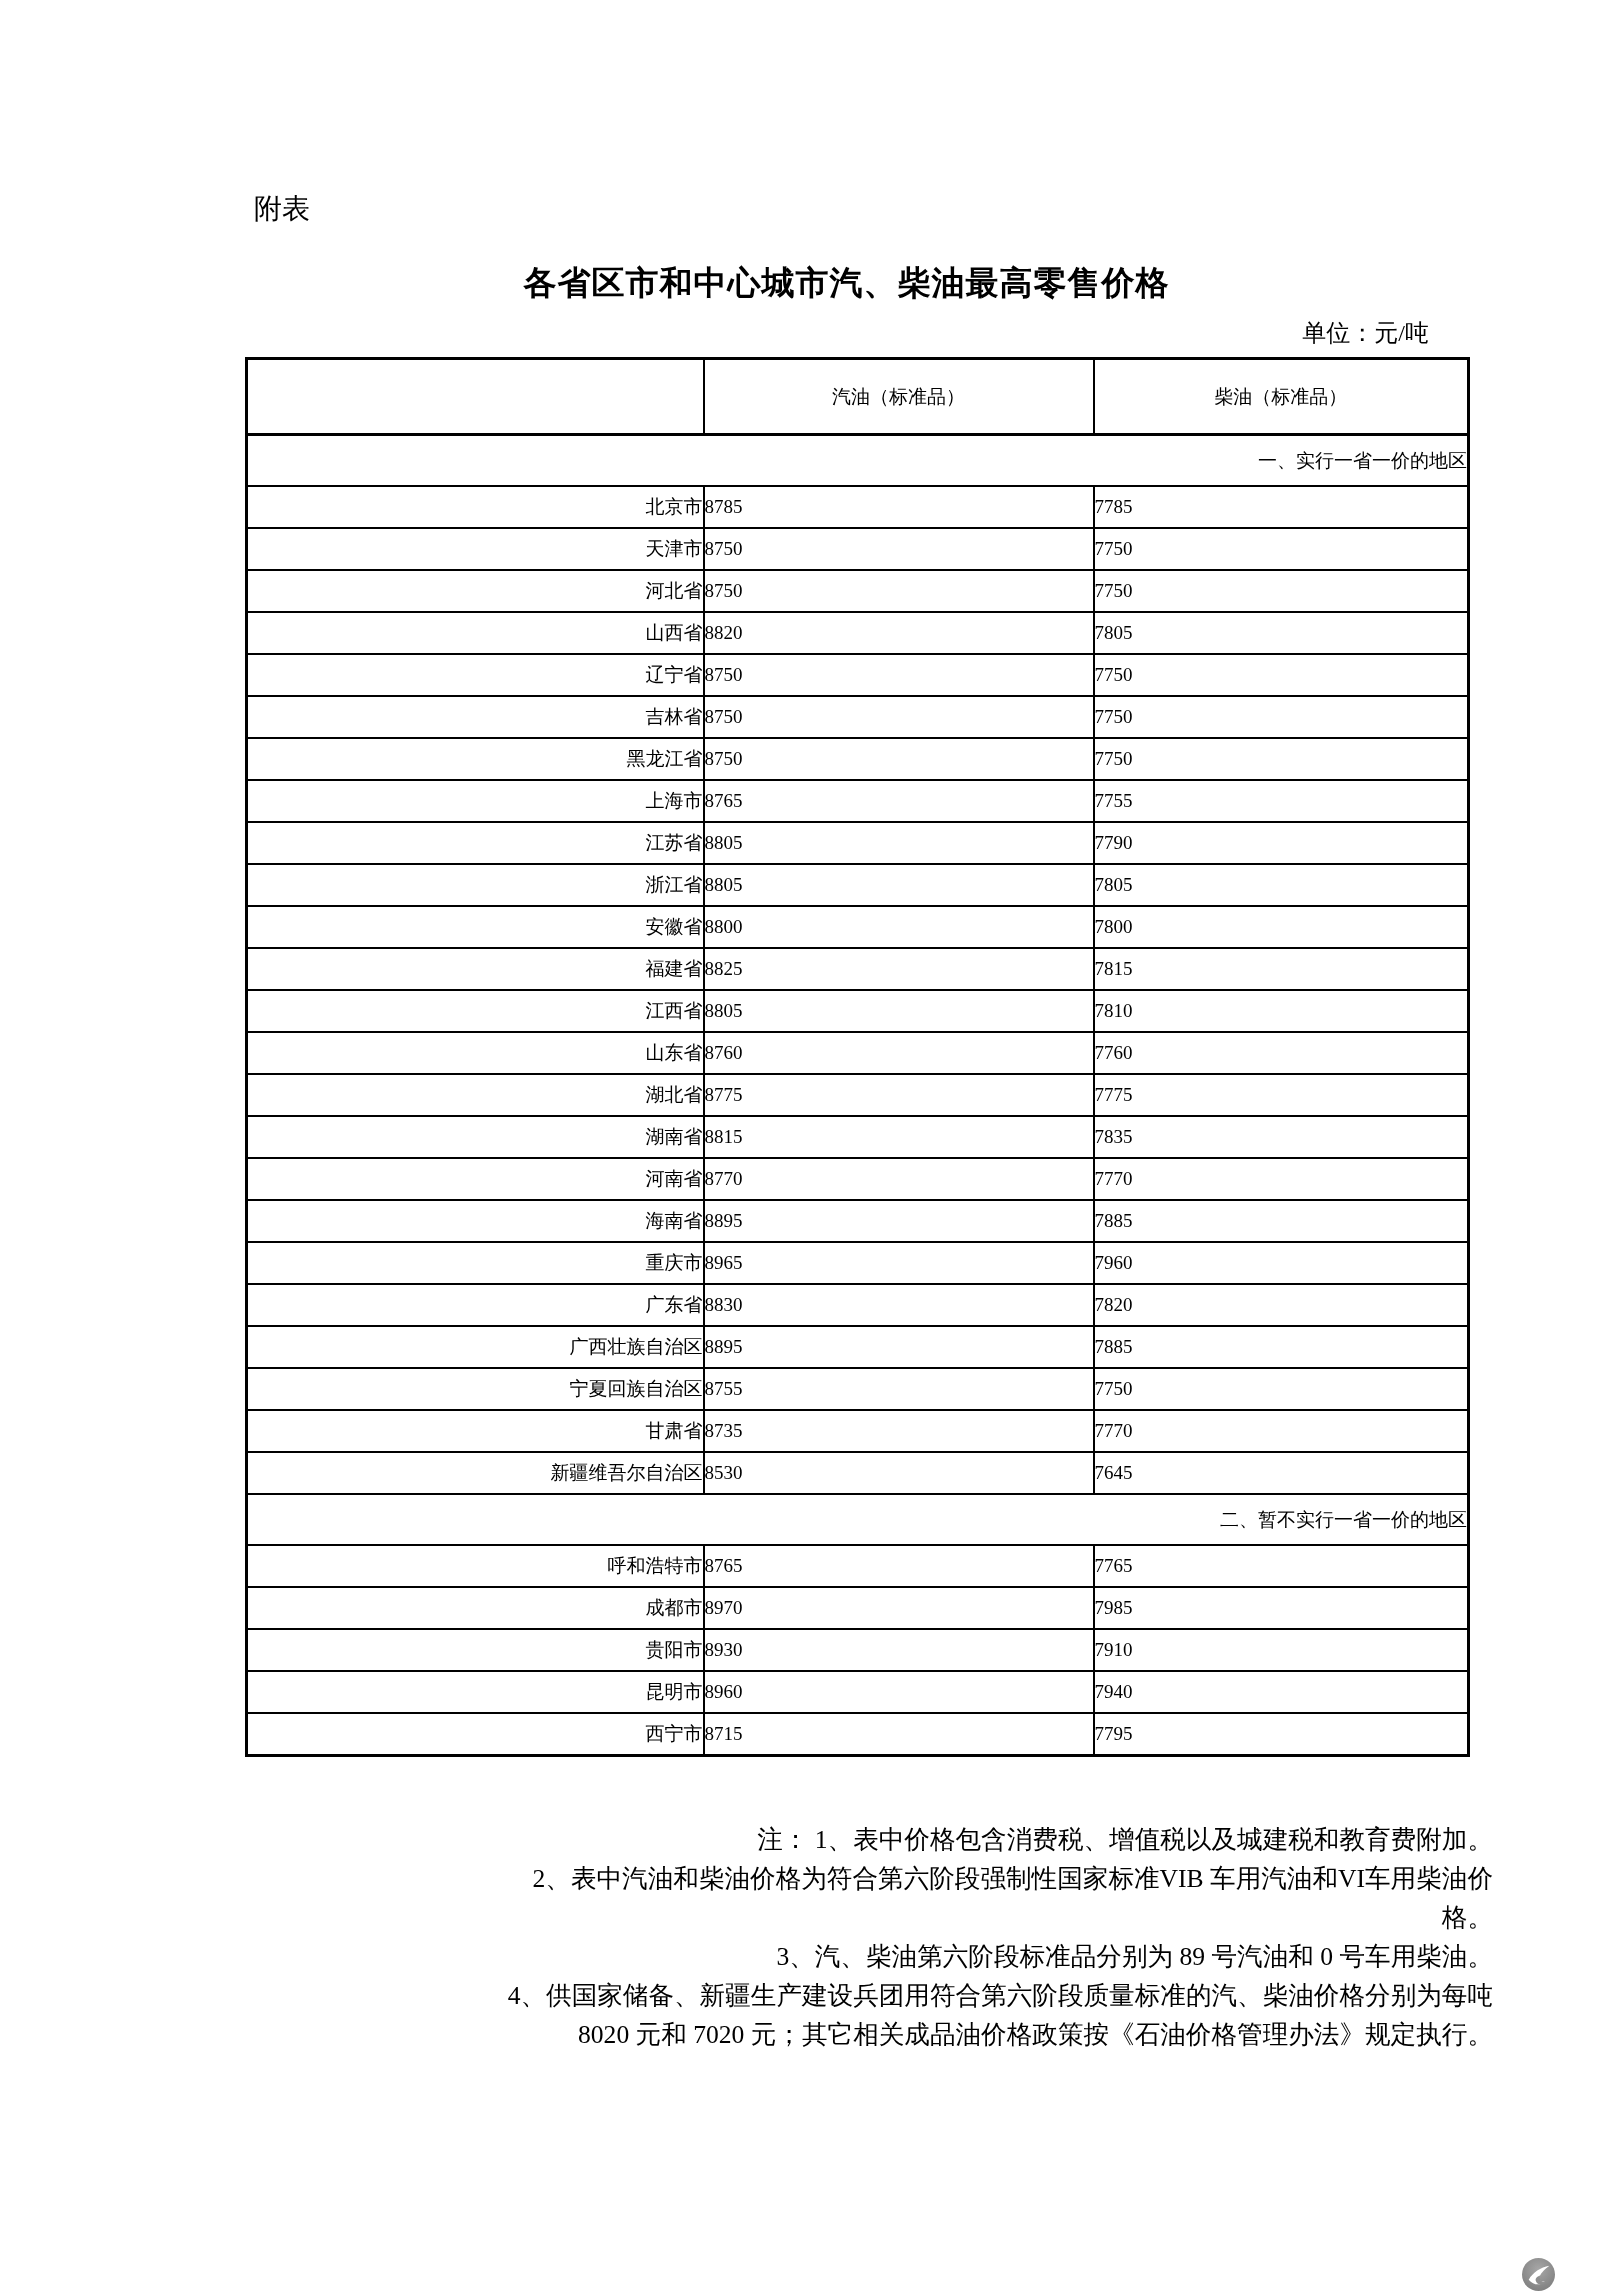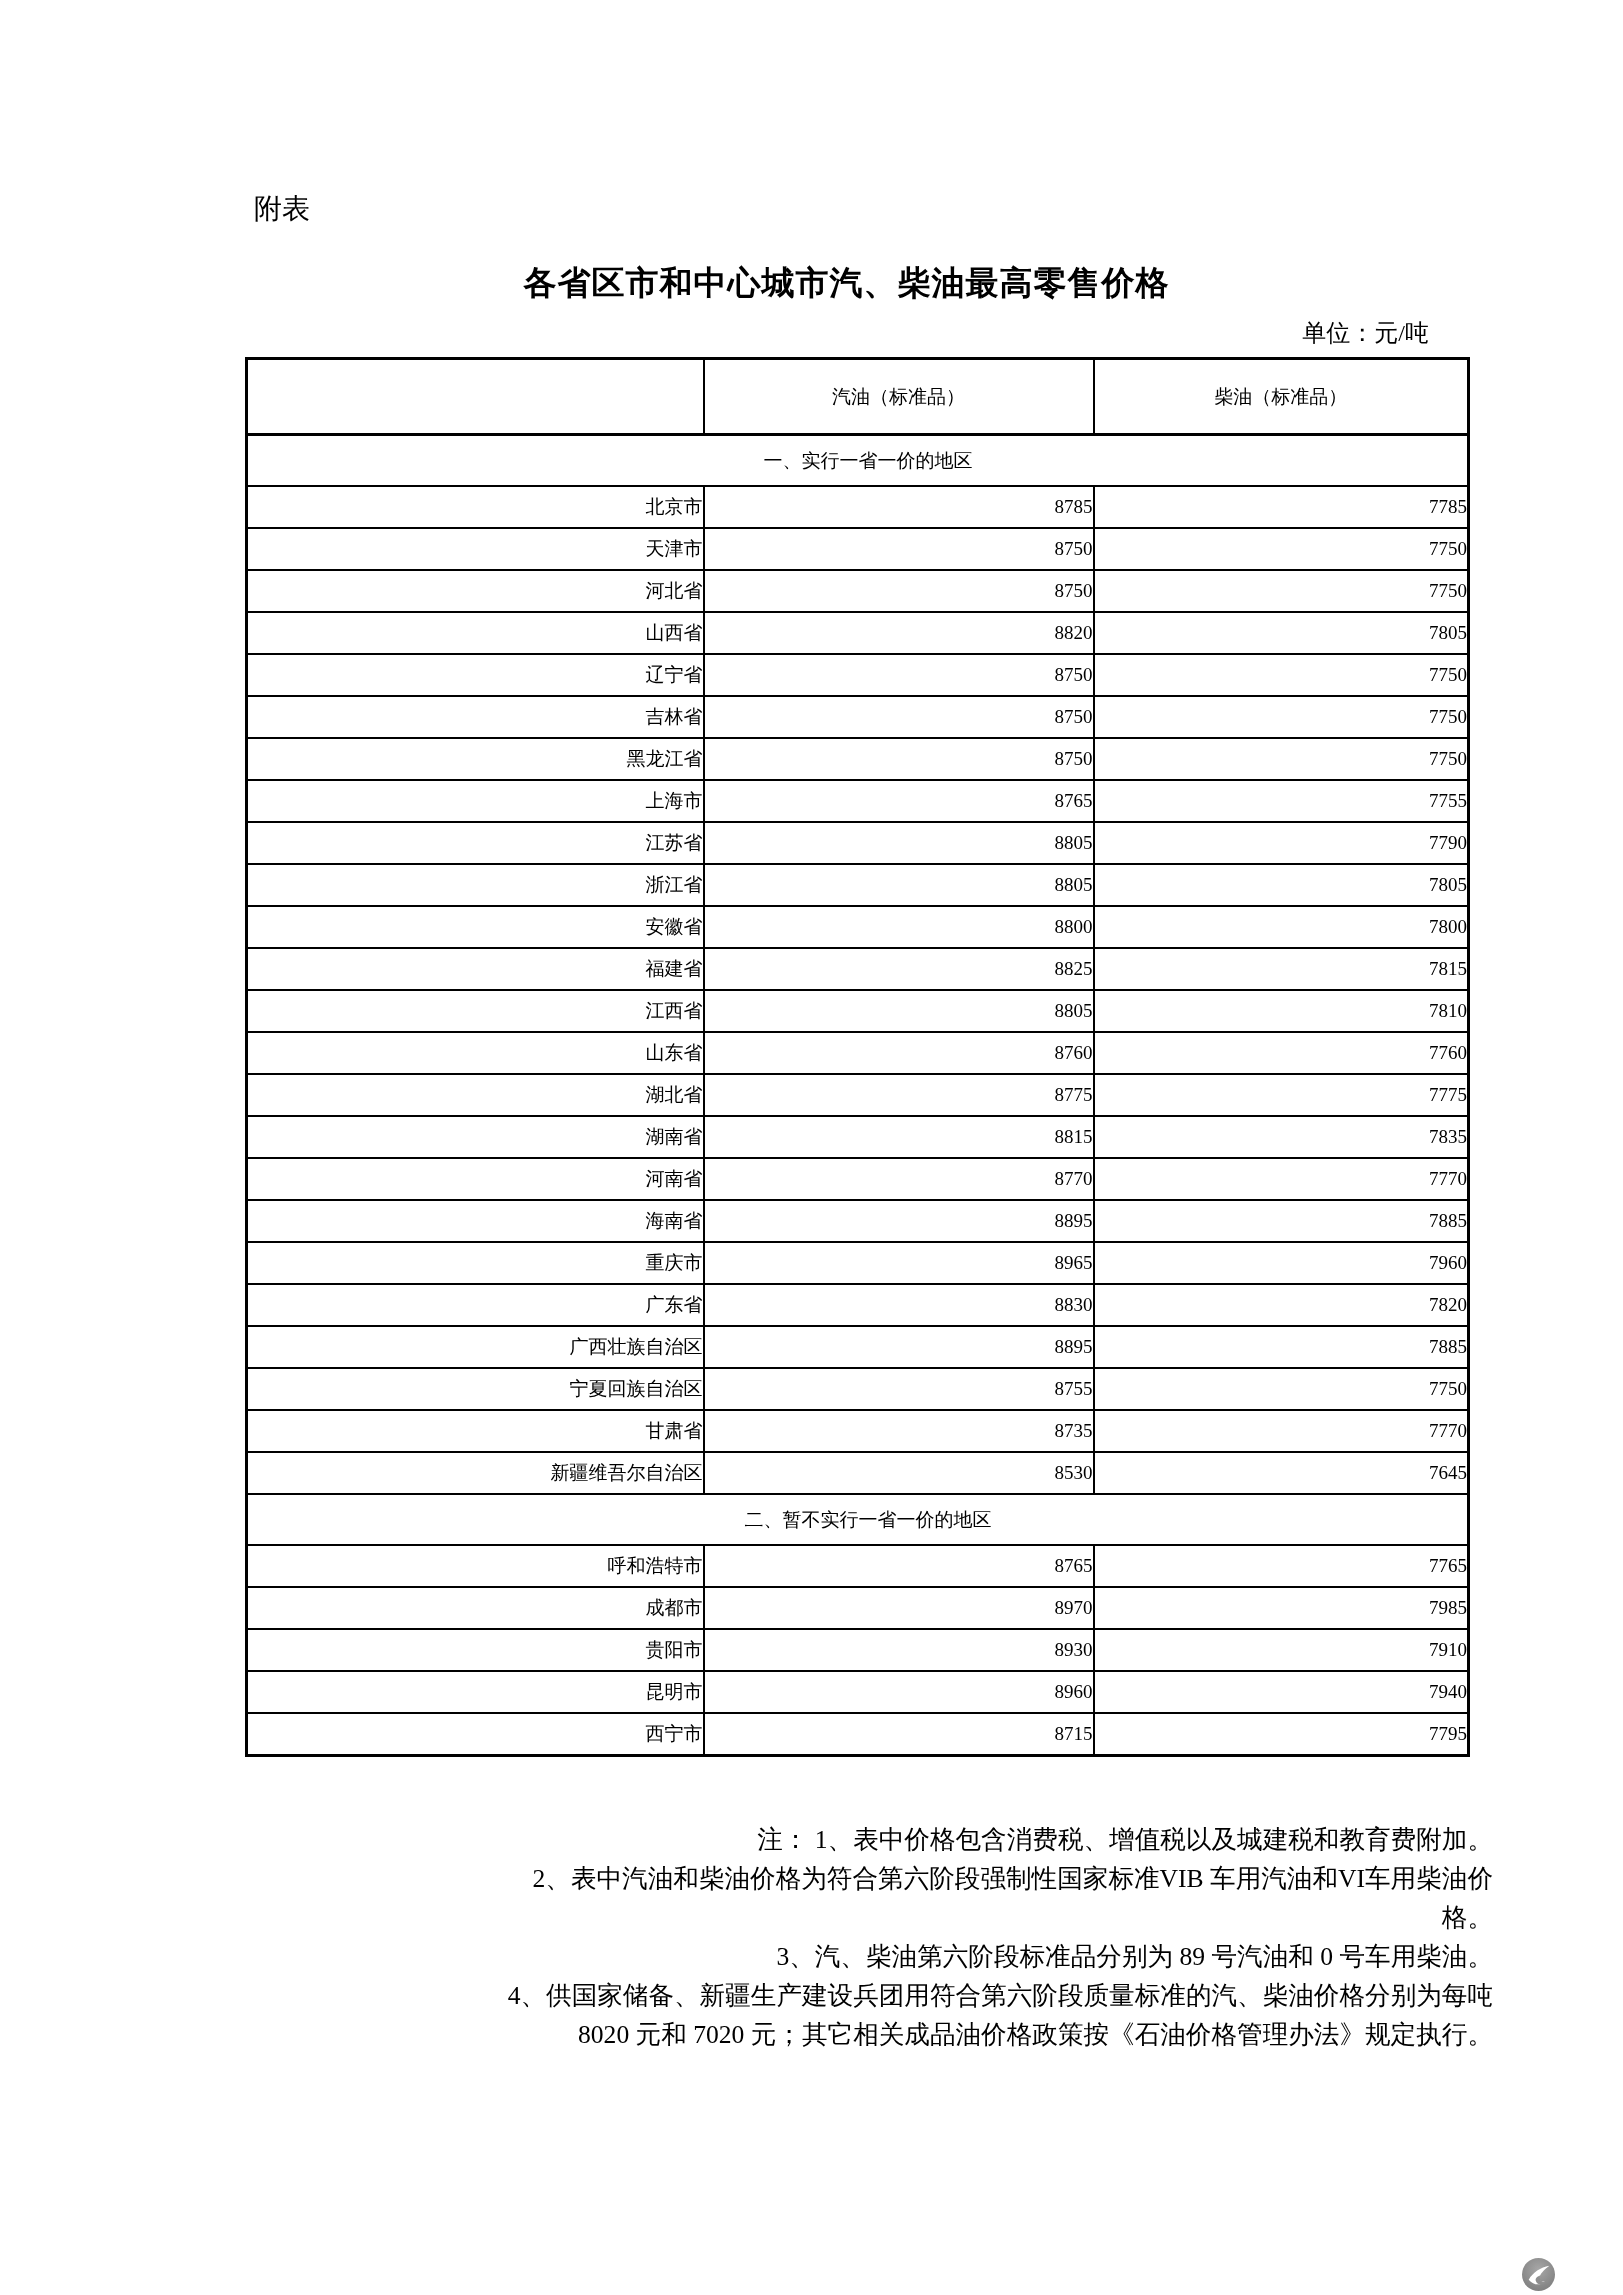--- a/index.html
+++ b/index.html
@@ -56,29 +56,29 @@
     overflow: hidden;
   }
   .price-table thead th {
     height: 73px;
     border-bottom: 3.6px solid #000;
     font-weight: normal;
     text-align: center;
   }
   .price-table tr.section-row td {
     height: 49px;
-    text-align: center;
+    text-align: right;
     padding-left: 21px;
   }
   .price-table tbody td { height: 40px; }
   .price-table td.cell-region {
     text-align: right;
     padding-left: 72px;
   }
-  .price-table td.cell-num { text-align: right; padding-left: 16px; }
+  .price-table td.cell-num { text-align: left; }
   .notes {
     position: absolute;
     left: 251px;
     top: 1820px;
     width: 1242px;
     font-size: 25.6px;
     text-align: right;
   }
   .note-line {
     height: 39px;

